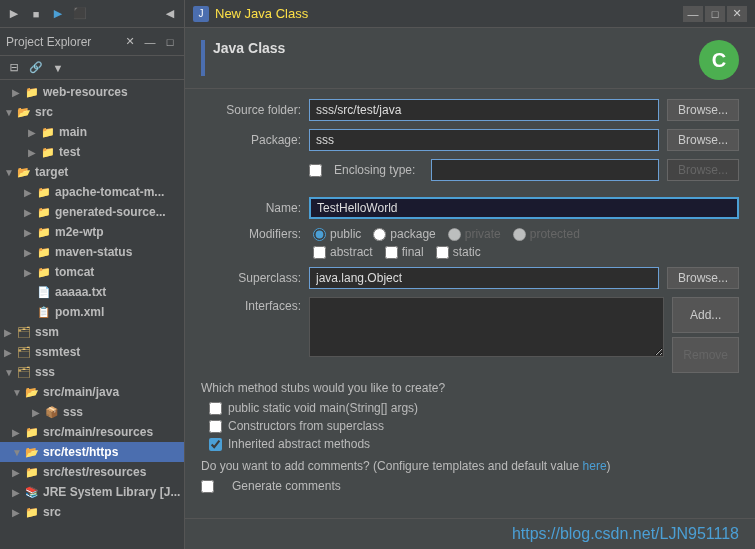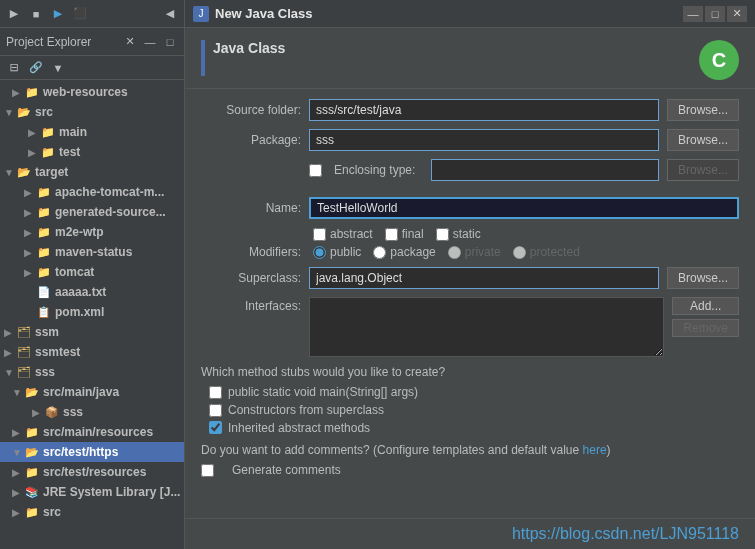--- a/index.html
+++ b/index.html
@@ -146,23 +146,22 @@
       border-radius: 2px;
       display: flex;
       align-items: center;
       justify-content: center;
       font-size: 10px;
       color: #fff;
     }
 
     .dialog-title {
       font-size: 13px;
-      color: #e5e5e5;
+      color: #fde047;
       flex: 1;
-      font-weight: bold;
     }
 
     .window-controls {
       display: flex;
       gap: 2px;
     }
 
     .win-btn {
       width: 20px;
       height: 16px;
@@ -350,21 +349,21 @@
       font-size: 12px;
     }
 
     .interfaces-buttons {
       display: flex;
       flex-direction: column;
       gap: 4px;
     }
 
     .int-btn {
-      height: 18px;
+      height: 36px;
       padding: 0 10px;
       background: #555;
       border: 1px solid #666;
       color: #ccc;
       cursor: pointer;
       font-size: 12px;
       white-space: nowrap;
     }
     .int-btn:disabled { color: #666; cursor: default; }
 
@@ -641,37 +640,20 @@
       </div>
 
       <div style="height:8px"></div>
 
       <div class="form-row">
         <span class="form-label">Name:</span>
         <input type="text" class="form-input active" value="TestHelloWorld" style="border-color: rgb(75, 159, 213); border-width: 2px;">
       </div>
 
       <div class="modifiers-row">
-        <div class="modifiers-line">
-          <span class="modifiers-label"></span>
-          <div class="radio-group">
-            <label class="checkbox-item">
-              <input type="checkbox" style="">
-              <span>abstract</span>
-            </label>
-            <label class="checkbox-item">
-              <input type="checkbox" style="">
-              <span>final</span>
-            </label>
-            <label class="checkbox-item">
-              <input type="checkbox" style="">
-              <span>static</span>
-            </label>
-          </div>
-        </div>
         <div class="modifiers-line">
           <span class="modifiers-label">Modifiers:</span>
           <div class="radio-group">
             <label class="radio-item">
               <input type="radio" name="access" checked="" style="">
               <span>public</span>
             </label>
             <label class="radio-item">
               <input type="radio" name="access" style="">
               <span>package</span>
@@ -679,20 +661,37 @@
             <label class="radio-item disabled">
               <input type="radio" name="access" disabled="" style="">
               <span>private</span>
             </label>
             <label class="radio-item disabled">
               <input type="radio" name="access" disabled="" style="">
               <span>protected</span>
             </label>
           </div>
         </div>
+        <div class="modifiers-line">
+          <span class="modifiers-label"></span>
+          <div class="radio-group">
+            <label class="checkbox-item">
+              <input type="checkbox" style="">
+              <span>abstract</span>
+            </label>
+            <label class="checkbox-item">
+              <input type="checkbox" style="">
+              <span>final</span>
+            </label>
+            <label class="checkbox-item">
+              <input type="checkbox" style="">
+              <span>static</span>
+            </label>
+          </div>
+        </div>
       </div>
 
       <div class="form-row">
         <span class="form-label">Superclass:</span>
         <input type="text" class="form-input" value="java.lang.Object" style="">
         <button class="browse-btn">Browse...</button>
       </div>
 
       <div class="interfaces-section">
         <span class="interfaces-label">Interfaces:</span>
@@ -707,21 +706,21 @@
         <p class="section-title">Which method stubs would you like to create?</p>
         <div class="method-stubs-rows">
           <div style="display:flex;align-items:center;gap:6px;margin-bottom:4px;">
             <input type="checkbox" style="">
             <span>public static void main(String[] args)</span>
           </div>
           <div style="display:flex;align-items:center;gap:6px;margin-bottom:4px;">
             <input type="checkbox" style="">
             <span>Constructors from superclass</span>
           </div>
-          <div style="display:flex;align-items:flex-start;gap:6px;">
+          <div style="display:flex;align-items:flex-end;gap:6px;">
             <input type="checkbox" checked="" style="">
             <span>Inherited abstract methods</span>
           </div>
         </div>
       </div>
 
       <div class="comments-section">
         <p style="margin-bottom:6px;">
           <span>Do you want to add comments? (Configure templates and default value</span>
           <a href="#">here</a>)

